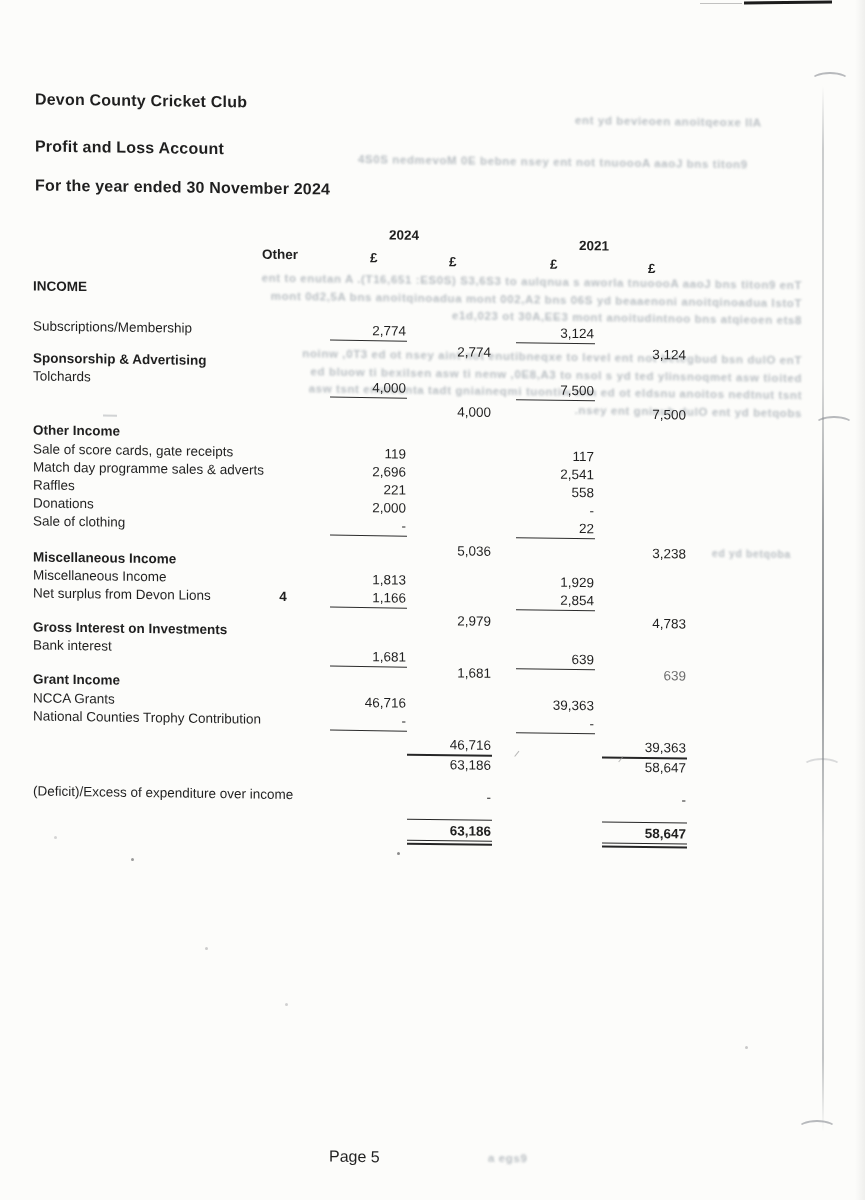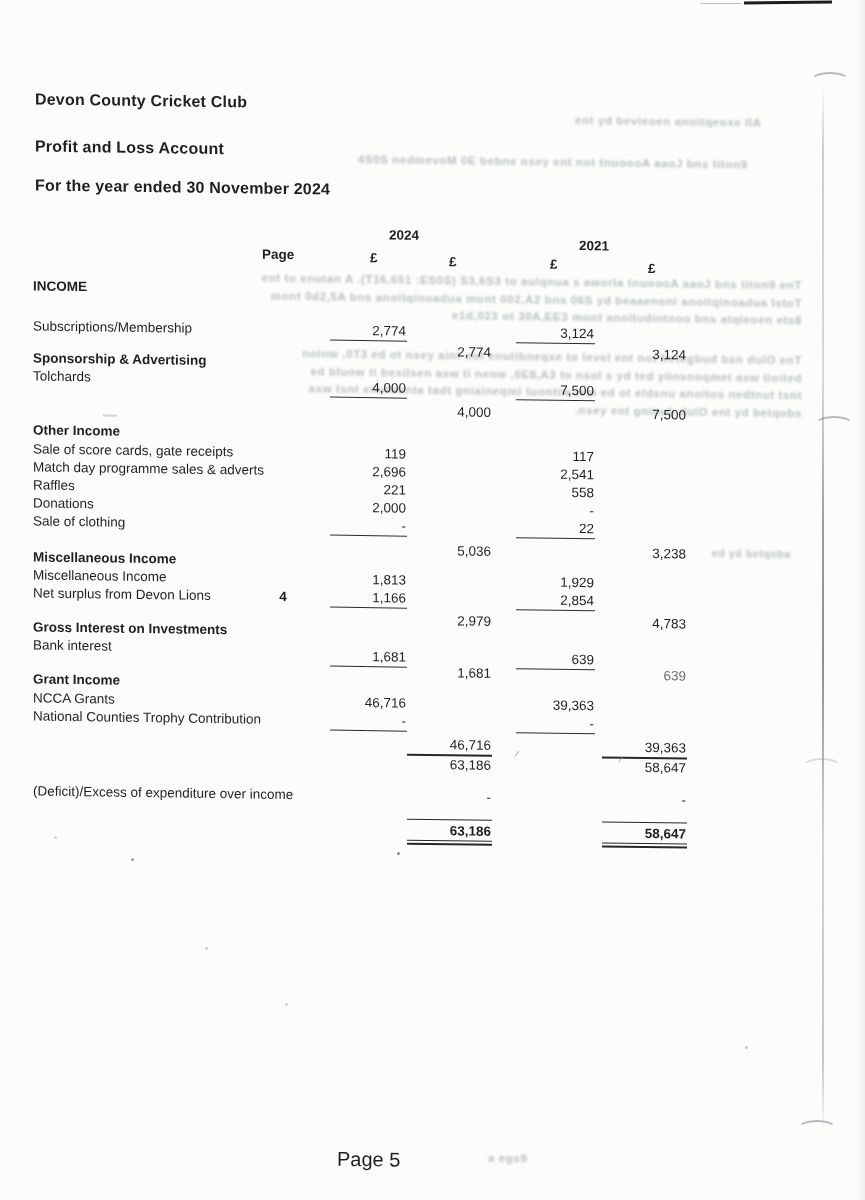--- a/index.html
+++ b/index.html
@@ -37,21 +37,21 @@
   .c3 .num{min-width:78px;}.c4 .num{min-width:84px;}
   .u .num{border-bottom:1.6px solid #2c2c2c;padding-bottom:2px;}
   .u2 .num{border-bottom:2px solid #262626;padding-bottom:2px;}
   .vdrop{position:relative;top:7px;}
   .vraise{position:relative;top:-12px;}
   .light{color:#6e6e6e;}
   .final .num{position:relative;border-top:1.8px solid #262626;border-bottom:1.6px solid #262626;
     padding:3px 1px 2px 0;font-weight:bold;}
   .final .num::after{content:"";position:absolute;left:0;right:0;bottom:-4.5px;height:1.8px;background:#262626;}
 
-  .footer{position:absolute;left:337px;top:1143px;font-size:20px;}
+  .footer{position:absolute;left:329px;top:1143px;font-size:16px;}
 
   
   .bleed{position:absolute;color:#a9b0b6;font-weight:bold;filter:blur(.8px);opacity:.8;
     letter-spacing:.6px;font-size:11.5px;line-height:17.5px;white-space:normal;}
   .bleed div{white-space:nowrap;overflow:hidden;}
 
   
   .art{position:absolute;}
   .topline{left:744px;top:1px;width:88px;height:3px;background:#1c1c1c;transform:rotate(-0.6deg);}
   .topline2{left:700px;top:3px;width:42px;height:1px;background:#9a9a9a;opacity:.6;}
@@ -101,21 +101,21 @@
     <div class="bleed" style="left:488px;top:1143px;width:150px;">
       <div>a egs9</div>
     </div>
 
     <div class="doc-head" id="t1">Devon County Cricket Club</div>
     <div class="doc-head" id="t2">Profit and Loss Account</div>
     <div class="doc-head" id="t3">For the year ended 30 November 2024</div>
 
     <span class="colhdr" style="left:389px;top:222px;text-align:center;">2024</span>
     <span class="colhdr" style="left:579px;top:230px;">2021</span>
-    <span class="colhdr" style="left:262px;top:243px;">Page</span>
+    <span class="colhdr" style="left:262px;top:243px;">Other</span>
     <span class="colhdr" style="left:370px;top:245px;">£</span>
     <span class="colhdr" style="left:449px;top:248px;">£</span>
     <span class="colhdr" style="left:550px;top:249px;">£</span>
     <span class="colhdr" style="left:648px;top:252px;">£</span>
 
     <div class="row" style="top:278px;">
       <div class="lab head">INCOME</div>
     </div>
 
     <div class="row" style="top:318px;">

